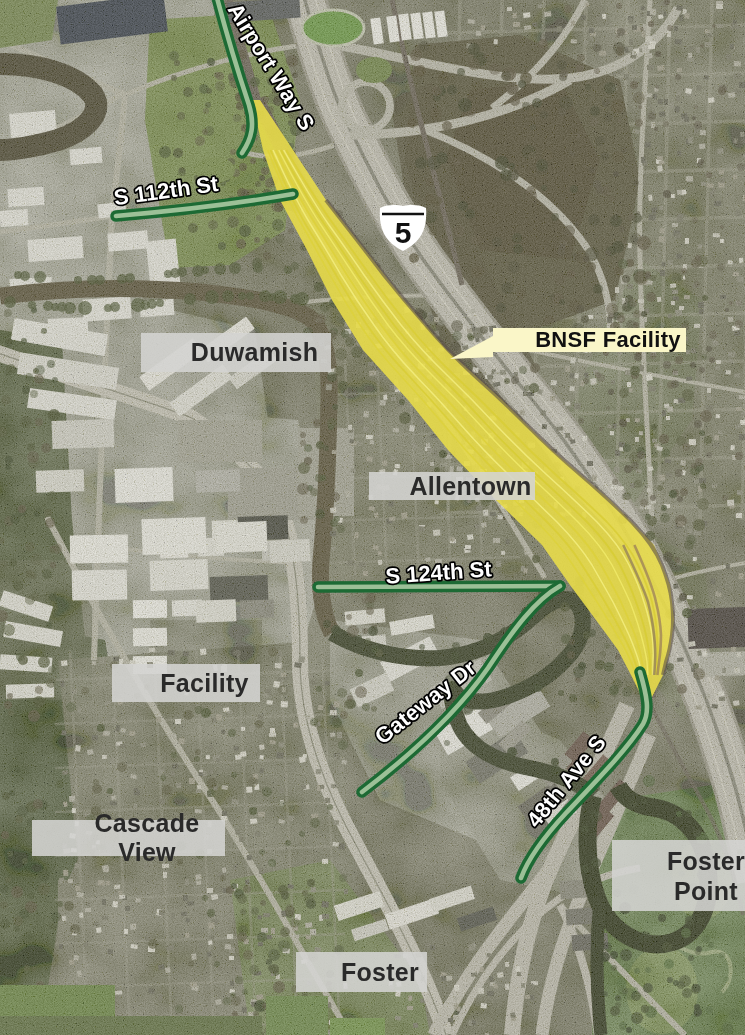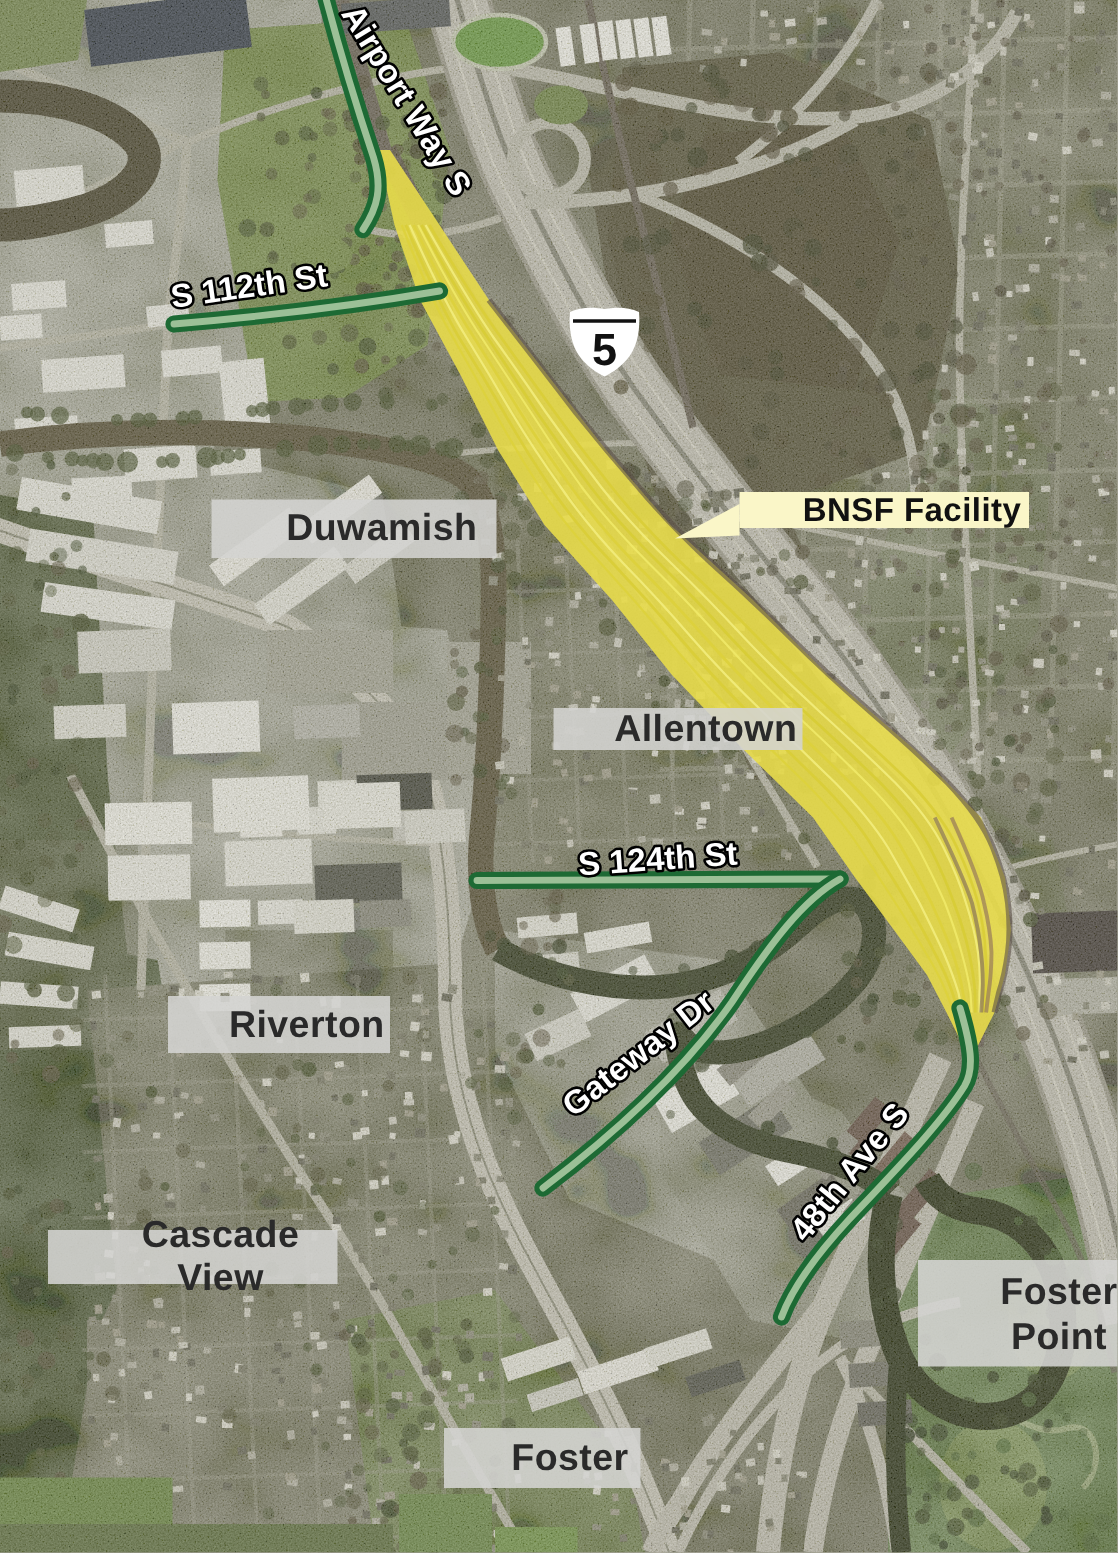--- a/index.html
+++ b/index.html
@@ -2301,21 +2301,21 @@
         <text x="0" y="17" font-size="30" font-weight="bold" text-anchor="middle" font-family="Liberation Sans, sans-serif" fill="#111">5</text>
       </g>
 
 <polygon points="493,336 493,357 450,359" fill="#faf6c8"></polygon>
 </svg>
 
 <div class="nl" style="left:141px;top:333px;width:153px;height:39px;font-size:25px;">Duwamish</div>
 
 <div class="nl" style="left:369px;top:444px;width:129px;height:28px;font-size:25px;margin-top:28px;">Allentown</div>
 
-<div class="nl" style="left:112px;top:664px;width:111px;height:38px;font-size:25px;">Riverton</div>
+<div class="nl" style="left:112px;top:664px;width:111px;height:38px;font-size:25px;">Facility</div>
 
 <div class="nl" style="left:32px;top:820px;width:156px;height:36px;font-size:25px;">Cascade View</div>
 
 <div class="nl" style="left:296px;top:952px;width:94px;height:40px;font-size:25px;">Foster</div>
 
 <div class="nl" style="left:612px;top:840px;width:114px;height:71px;font-size:25px;line-height:30px;">Foster<br>Point</div>
 
 <div class="nl" style="left:493px;top:328px;width:156px;height:24px;font-size:22px;background:#faf6c8;color:#111;">BNSF&nbsp;Facility</div>
 </div>
 </body></html>

